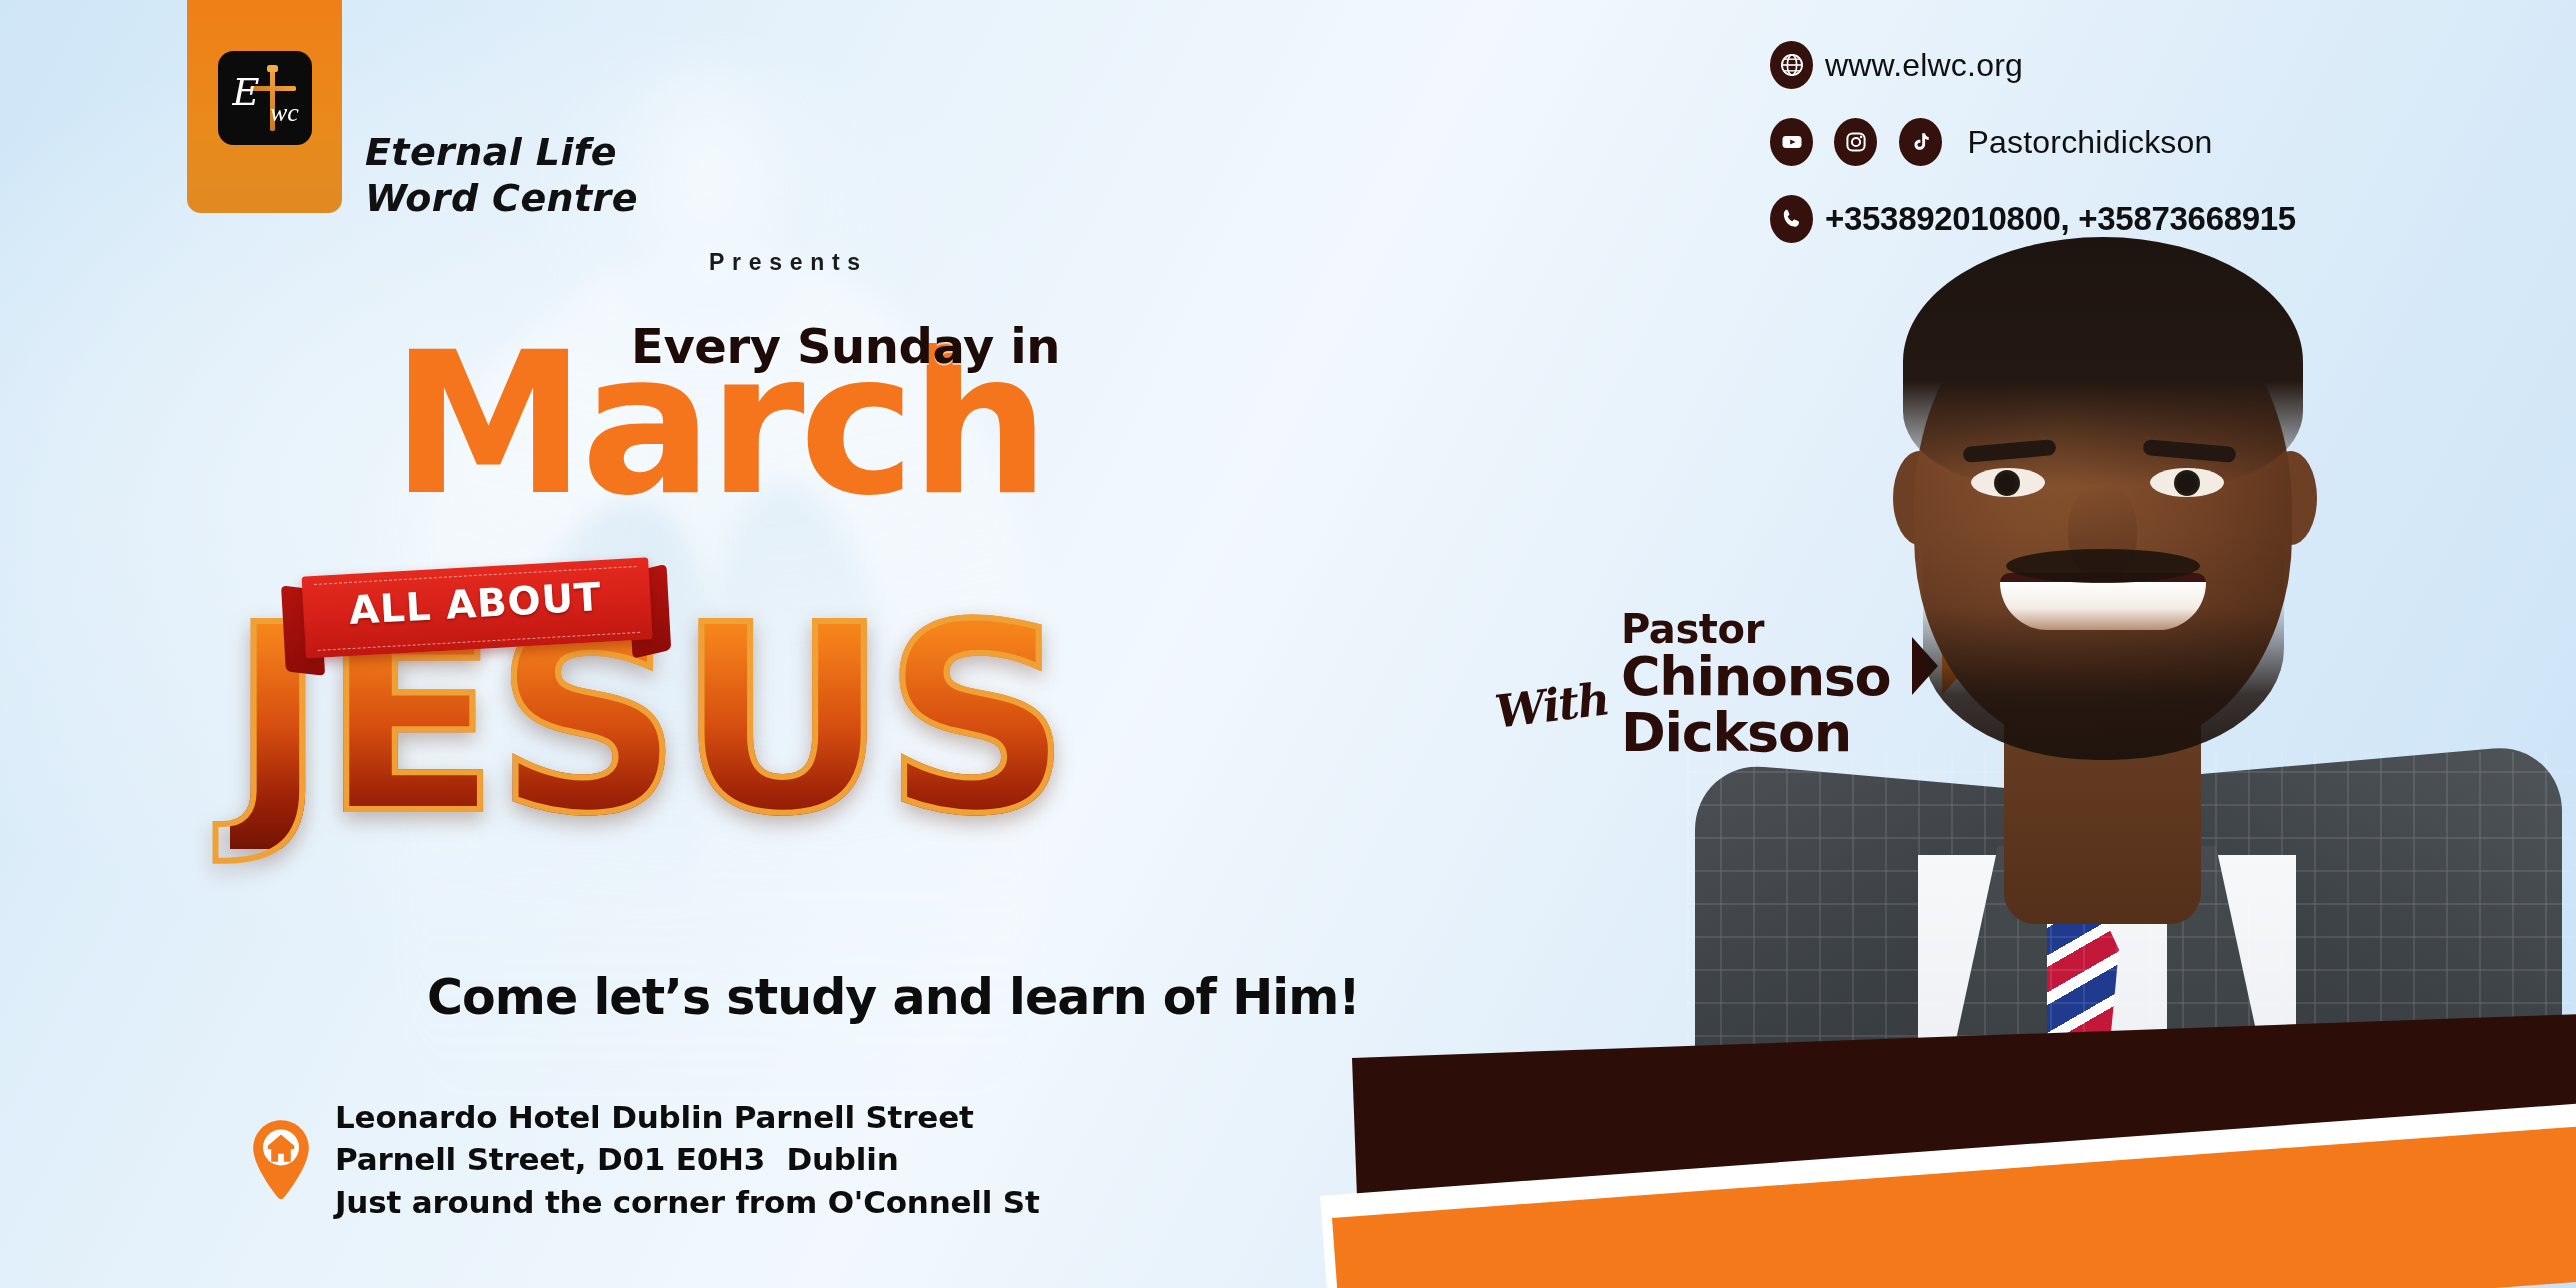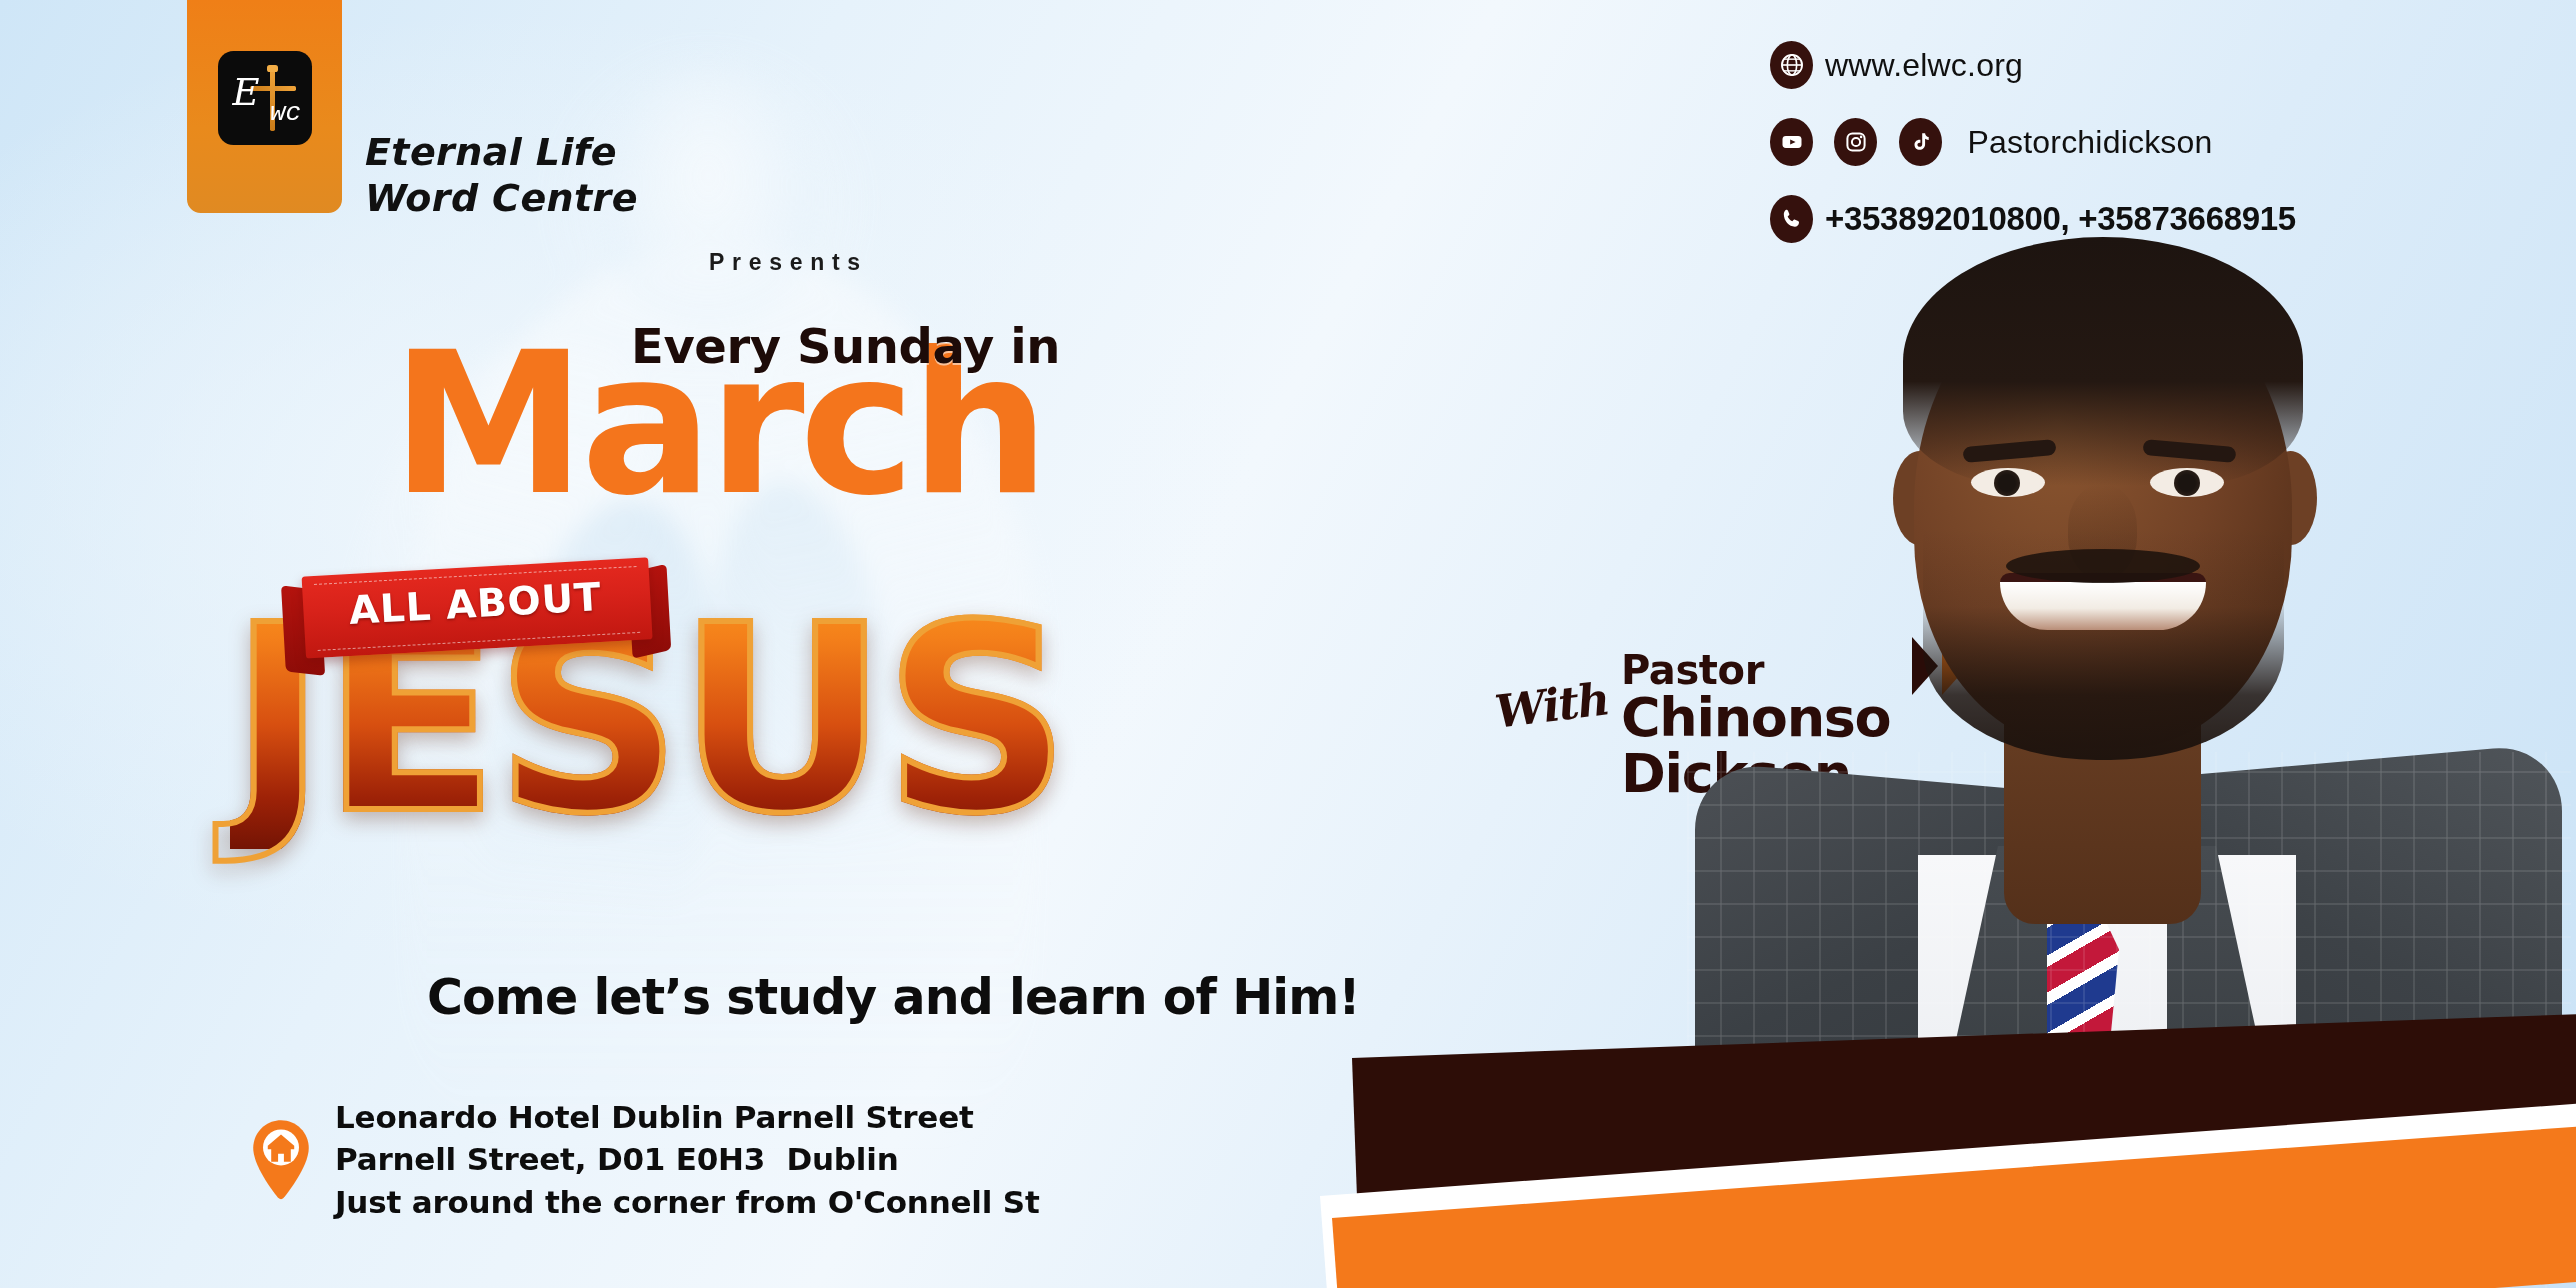--- a/index.html
+++ b/index.html
@@ -50,21 +50,21 @@
   #logo-mark {
     position:absolute; left:218px; top:51px; width:94px; height:94px;
     background:#0b0b0b; border-radius:15.5px;
   }
   #logo-mark .glyph-e {
     position:absolute; left:14.6px; top:23px; color:#fff;
     font-family:"DejaVu Serif", serif; font-style:italic; font-size:37px; line-height:1; font-weight:400;
   }
   #logo-mark .glyph-wc {
     position:absolute; left:52px; top:49px; color:#fff;
-    font-family:Liberation Mono, monospace; font-style:italic; font-size:26px; line-height:1;
+    font-family:Liberation Serif, serif; font-style:italic; font-size:26px; line-height:1;
   }
   #logo-mark .cross-v {
     position:absolute; left:52px; top:18px; width:5.2px; height:62px;
     background:linear-gradient(180deg,#f0a43a,#c97b18); border-radius:1.7px;
   }
   #logo-mark .cross-h {
     position:absolute; left:32px; top:35px; width:46px; height:5.2px;
     background:linear-gradient(90deg,#c97b18,#f0a43a); border-radius:1.7px;
   }
   #logo-mark .cross-v::before{
@@ -169,21 +169,21 @@
     font-size:31px; line-height:1.37; letter-spacing:-0.2px;
   }
   #venue-lines span { display:block; white-space:pre; }
 
   
   #with-script {
     position:absolute; left:1495px; top:683px;
     color:#2a0c08; font-family:"DejaVu Serif", serif; font-style:italic; font-weight:700;
     font-size:45px; line-height:1; transform:rotate(-7deg); letter-spacing:-1.7px;
   }
-  #pastor-name { position:absolute; left:1621px; top:609px;margin-top:41px; }
+  #pastor-name { position:absolute; left:1621px; top:609px; }
   #pastor-role {
     color:#2a0c08; font-family:"DejaVu Sans", sans-serif; font-weight:700;
     font-size:40px; line-height:1; letter-spacing:-0.4px;
   }
   #pastor-first, #pastor-last {
     color:#2a0c08; font-family:"DejaVu Sans", sans-serif; font-weight:700;
     font-size:54px; line-height:1.04; letter-spacing:-1.3px;
   }
   #arrows { position:absolute; left:1912px; top:637px; display:flex; align-items:center; }
   .tri { width:0; height:0; border-top:29px solid transparent; border-bottom:29px solid transparent; }

